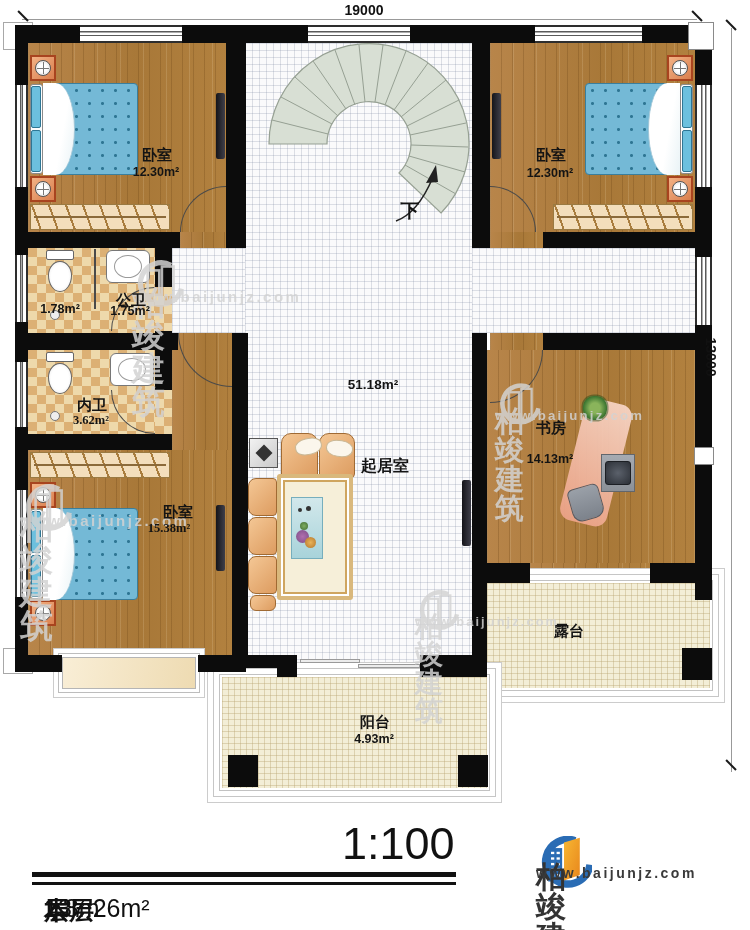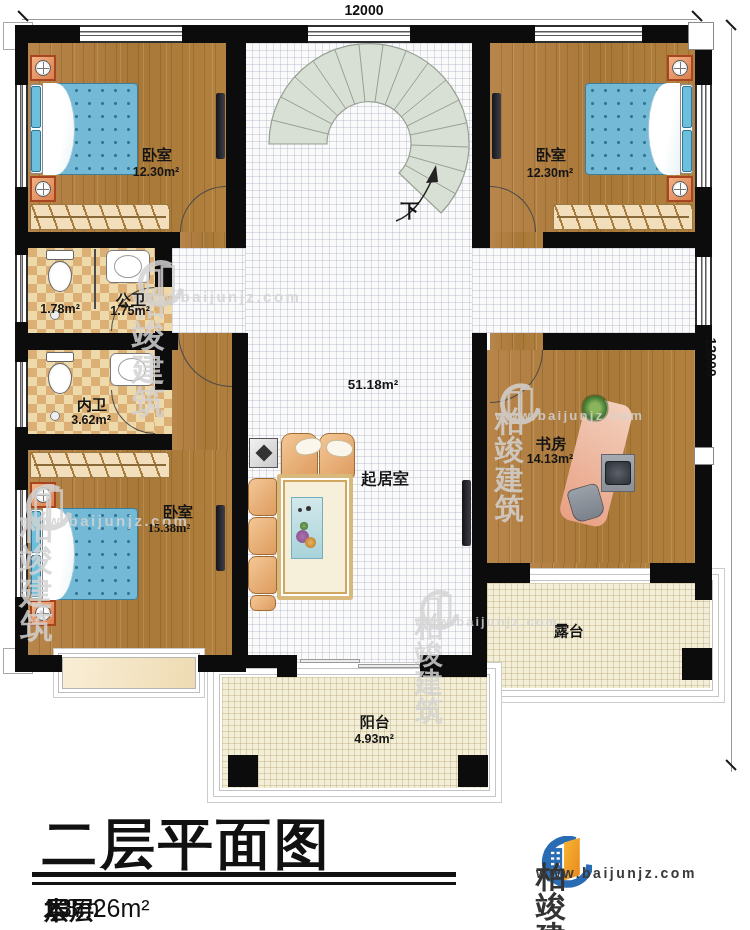--- a/index.html
+++ b/index.html
@@ -113,21 +113,21 @@
 </head>
 <body>
 
 <div id="canvas">
 
   <div class="corner-box" style="left:3px;top:22px;width:30px;height:28px;"></div>
   <div class="corner-box" style="left:3px;top:648px;width:30px;height:26px;"></div>
   <div class="dimline" style="left:22px;top:19px;width:675px;height:1px;"></div>
   <div class="tick" style="left:16px;top:15px;"></div>
   <div class="tick" style="left:690px;top:15px;"></div>
-  <div class="lbl dim" style="left:364px;top:10px;">12000</div>
+  <div class="lbl dim" style="left:364px;top:10px;">19000</div>
   <div class="dimline" style="left:731px;top:28px;width:1px;height:744px;"></div>
   <div class="tick" style="left:724px;top:24px;"></div>
   <div class="tick" style="left:724px;top:764px;"></div>
   <div class="lbl dim" style="left:711px;top:357px;transform:translate(-50%,-50%) rotate(90deg);">13000</div>
 
   <div class="grid-white" style="left:245px;top:43px;width:227px;height:625px;"></div>
   <div class="grid-white" style="left:172px;top:248px;width:73px;height:85px;"></div>
   <div class="grid-white" style="left:472px;top:248px;width:223px;height:85px;"></div>
   <div class="wood" style="left:28px;top:43px;width:198px;height:189px;"></div>
   <div class="wood" style="left:490px;top:43px;width:205px;height:189px;"></div>
@@ -355,32 +355,32 @@
   </div>
 
   <div class="lbl room-name" style="left:157px;top:155px;">卧室</div>
   <div class="lbl room-area" style="left:156px;top:172px;">12.30m²</div>
   <div class="lbl room-name" style="left:551px;top:155px;">卧室</div>
   <div class="lbl room-area" style="left:550px;top:173px;">12.30m²</div>
   <div class="lbl room-area" style="left:60px;top:309px;">1.78m²</div>
   <div class="lbl room-name" style="left:131px;top:300px;">公卫</div>
   <div class="lbl room-area" style="left:130px;top:311px;">1.75m²</div>
   <div class="lbl room-name" style="left:92px;top:405px;">内卫</div>
-  <div class="lbl room-area" style="left:91px;top:420px;">3.62m²</div>
+  <div class="lbl room-area" style="left:91px;top:420px;font-family:Liberation Serif, serif;">3.62m²</div>
   <div class="lbl room-name" style="left:178px;top:512px;">卧室</div>
   <div class="lbl room-area" style="left:169px;top:528px;font-family:Liberation Serif, serif;">15.38m²</div>
   <div class="lbl room-area" style="left:373px;top:384px;font-size:13.5px;">51.18m²</div>
-  <div class="lbl room-name" style="left:385px;top:466px;font-size:16px;margin-top:13px;">起居室</div>
-  <div class="lbl room-name" style="left:551px;top:444px;">书房</div>
+  <div class="lbl room-name" style="left:385px;top:466px;font-size:16px;">起居室</div>
+  <div class="lbl room-name" style="left:551px;top:428px;">书房</div>
   <div class="lbl room-area" style="left:550px;top:459px;">14.13m²</div>
   <div class="lbl room-name" style="left:569px;top:631px;">露台</div>
   <div class="lbl room-name" style="left:375px;top:722px;">阳台</div>
   <div class="lbl room-area" style="left:374px;top:739px;">4.93m²</div>
 
-  <div class="tb-title">二层平面图</div>
+  <div class="tb-scale">1:100</div>
   <div class="tb-rule1"></div>
   <div class="tb-rule2"></div>
   <div class="tb-info">
     <span class="cjk">本层建筑面积：</span>
     <span class="val">137.26m²</span>
     <span class="cjk">层高：</span>
     <span class="val">1.8m</span>
   </div>
 
   <div class="logo">

